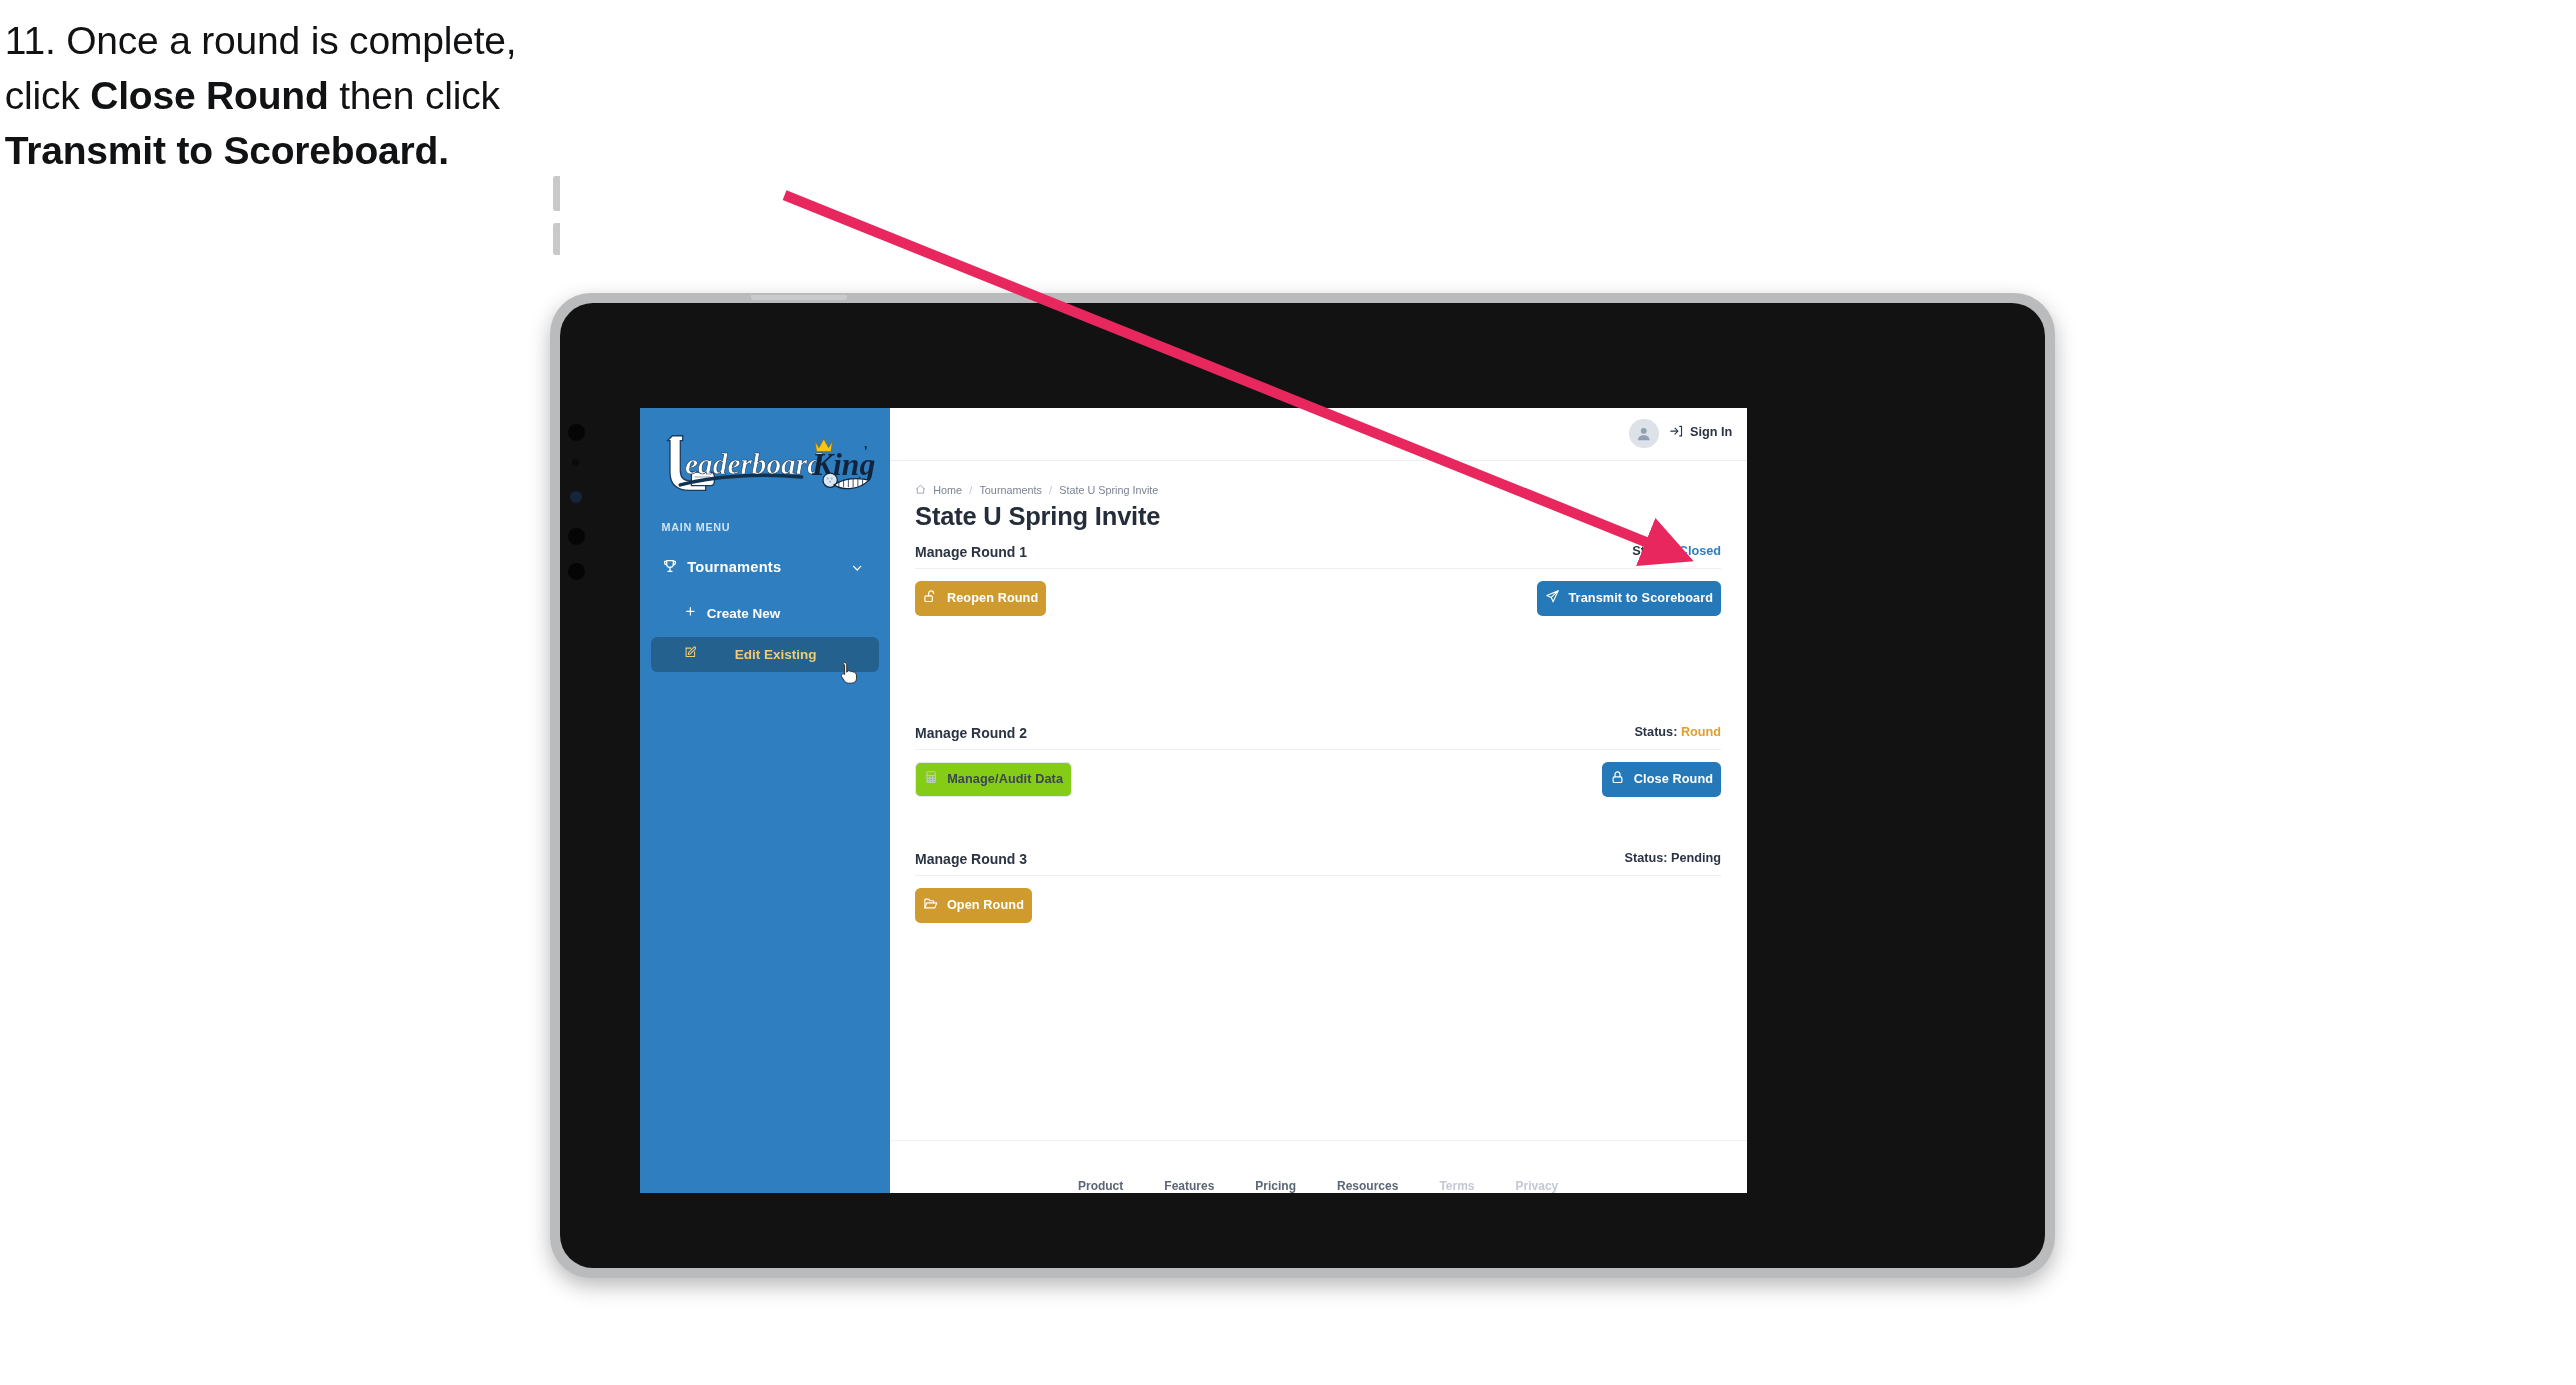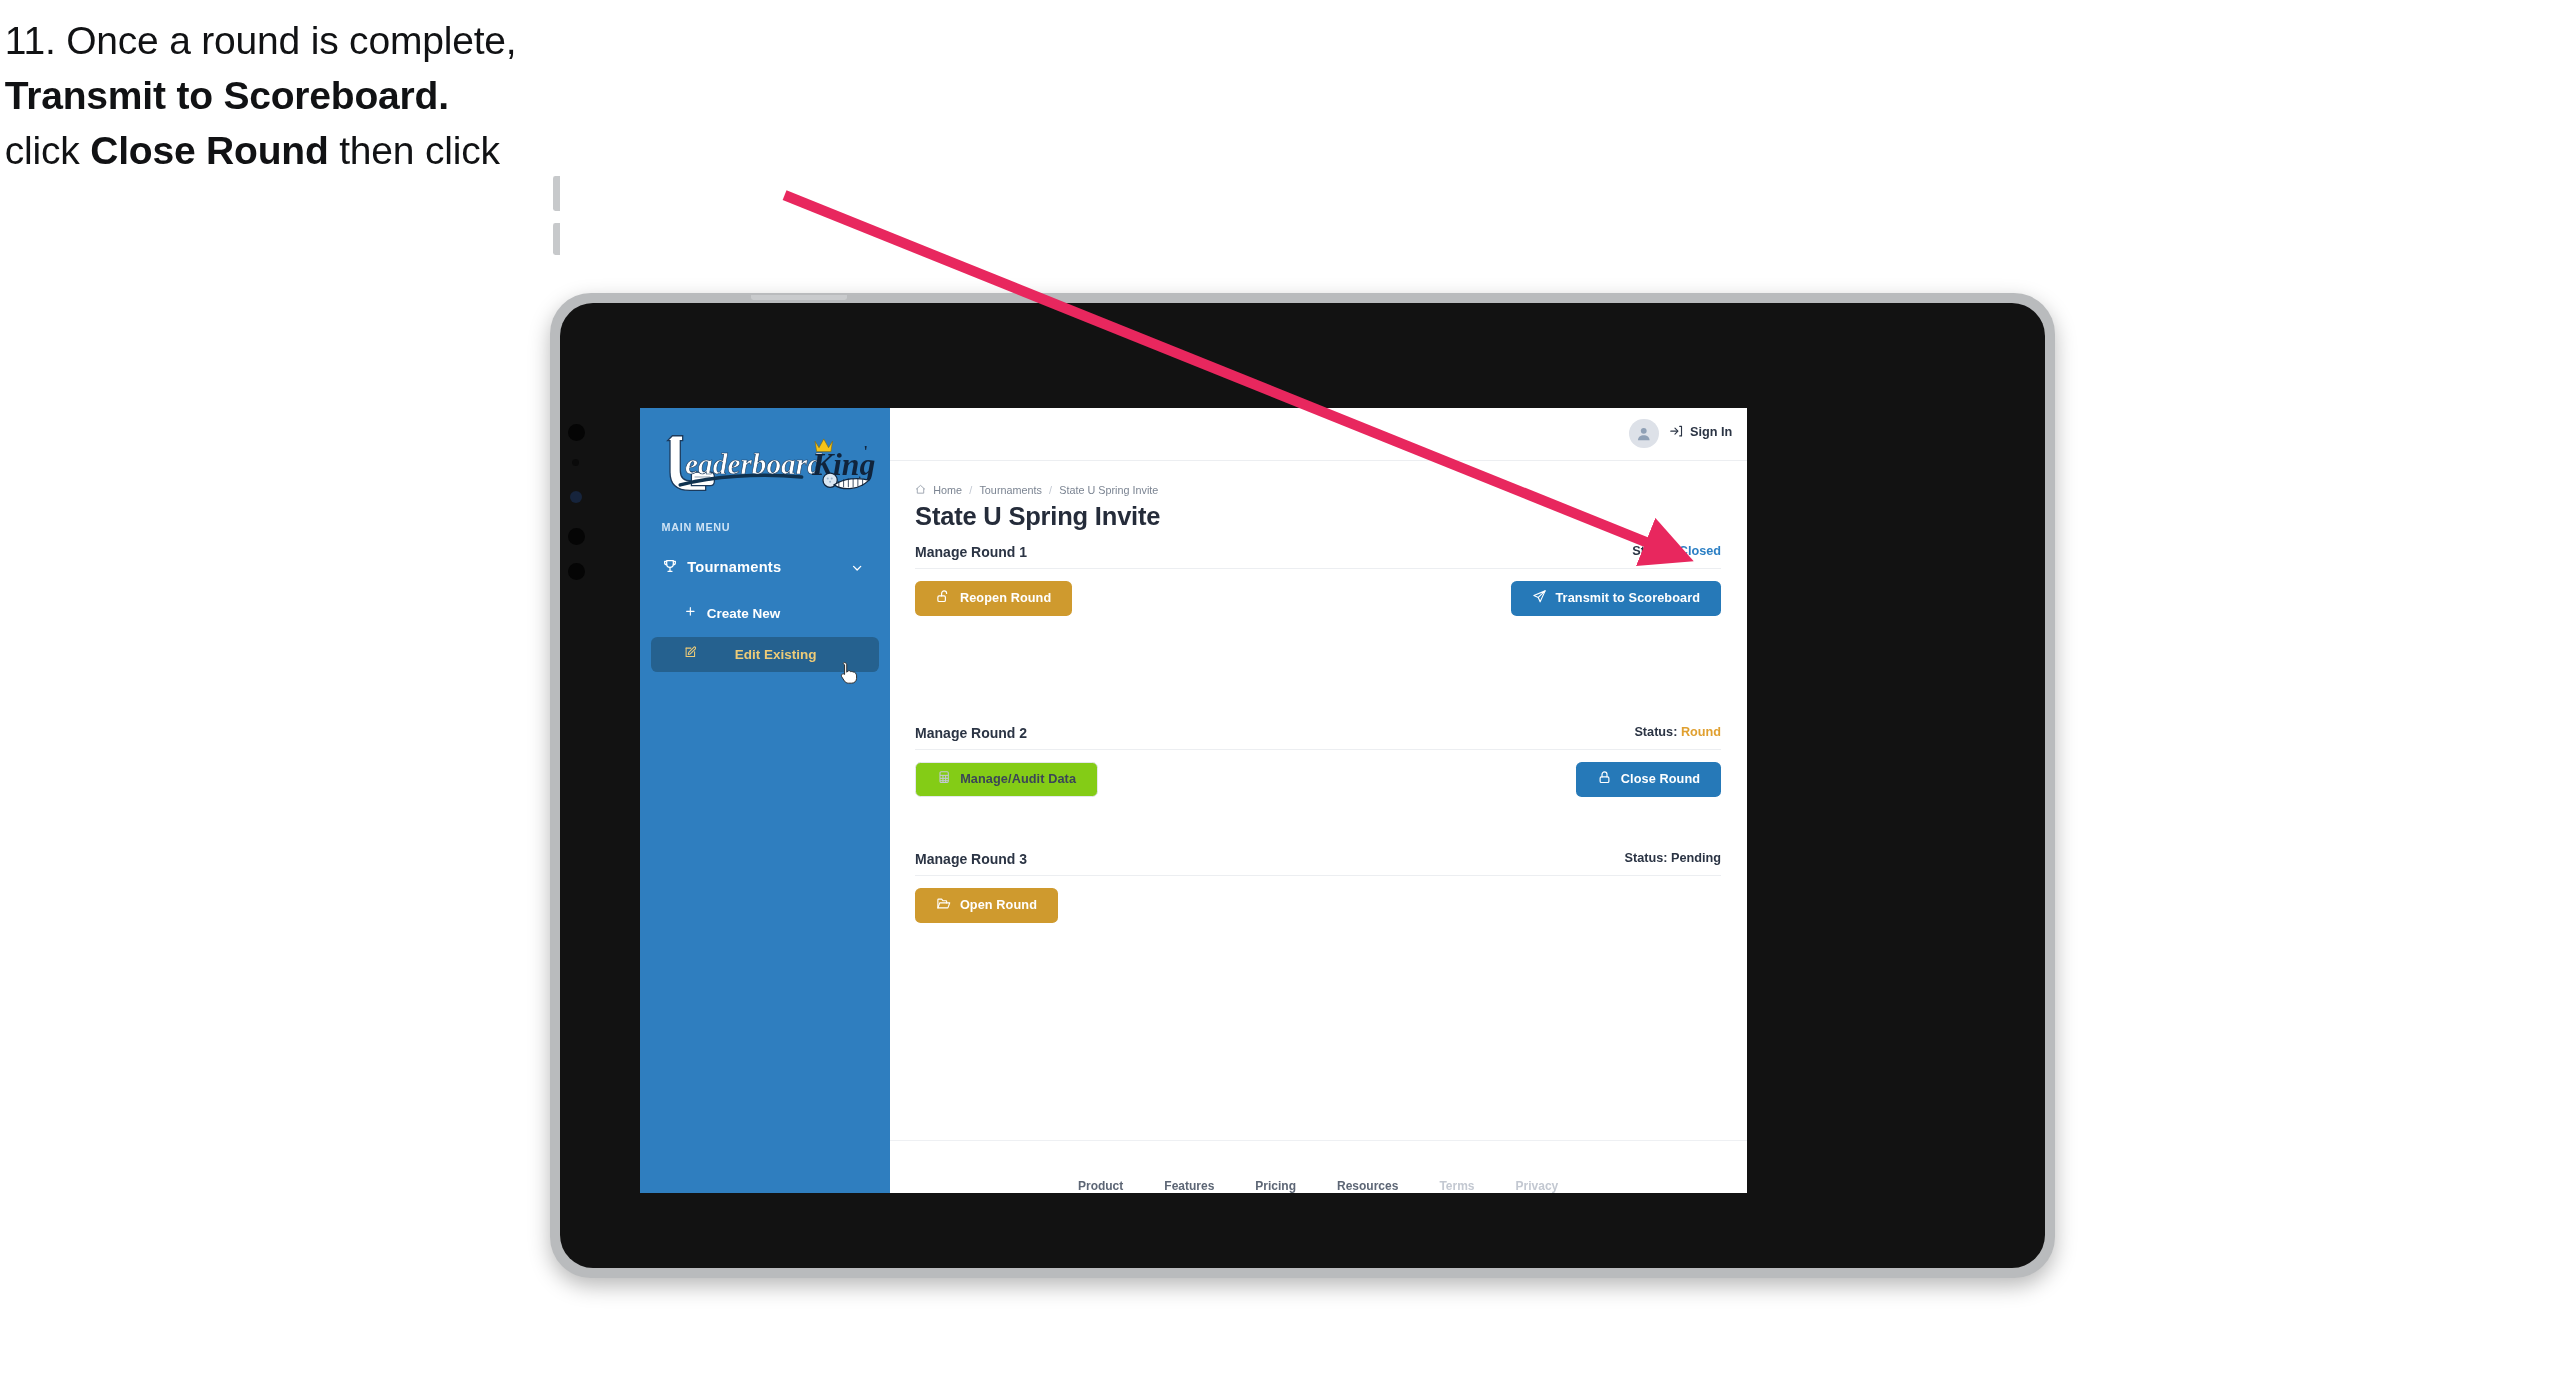--- a/index.html
+++ b/index.html
@@ -112,21 +112,21 @@
   .round-head{position:relative;height:24px;}
   .round-name{position:absolute;left:0;top:0;font-size:14px;font-weight:bold;color:#2b3444;}
   .round-status{position:absolute;right:0;top:0.8px;font-size:12.7px;font-weight:bold;color:#2b3444;}
   .round-rule{position:absolute;left:0;right:0;top:24px;height:0.8px;background:#eceef1;}
   .round-actions{position:absolute;left:0;right:0;top:37px;height:37px;}
 
   .btn{
     display:inline-flex;align-items:center;justify-content:center;gap:8.8px;
     height:35px;border-radius:5.6px;box-sizing:border-box;
     font-size:12.7px;font-weight:bold;letter-spacing:0.1px;
-    padding:0 21px;cursor:pointer;
+    padding:0 8px;cursor:pointer;
   }
   .btn-gold{background:#cf9a2e;color:#ffffff;border:none;}
   .btn-blue{background:#2679b8;color:#ffffff;border:none;}
   .btn-ghost{background:#84cc16;color:#3b4557;border:0.8px solid #e4e7ec;font-weight:bold;}
   .btn-right{position:absolute;right:0;top:0;}
 
   #footer{
     position:absolute;left:250px;bottom:0;width:857px;height:52px;
     border-top:0.8px solid #eef0f3;background:#fff;
     display:flex;align-items:flex-end;justify-content:center;gap:41px;
@@ -135,24 +135,24 @@
   #footer a.dim{color:#c3c8d1;}
 
   
   #arrow{position:absolute;left:0;top:0;width:2576px;height:1386px;pointer-events:none;}
 </style>
 </head>
 <body>
 
 <div id="caption">
   <div><span>11. Once a round is complete,</span></div>
-  <div><span class="b">Transmit to Scoreboard.</span></div>
   <div>
     <span>click </span><span class="b">Close Round</span><span> then click</span>
   </div>
+  <div><span class="b">Transmit to Scoreboard.</span></div>
 </div>
 
 <div id="tablet">
   <div id="tablet-bezel">
     <div id="top-btn"></div>
     <div id="side-btn-a"></div>
     <div id="side-btn-b"></div>
     <div class="cam-dot d1"></div>
     <div class="cam-dot d2"></div>
     <div class="cam-dot d3"></div>

